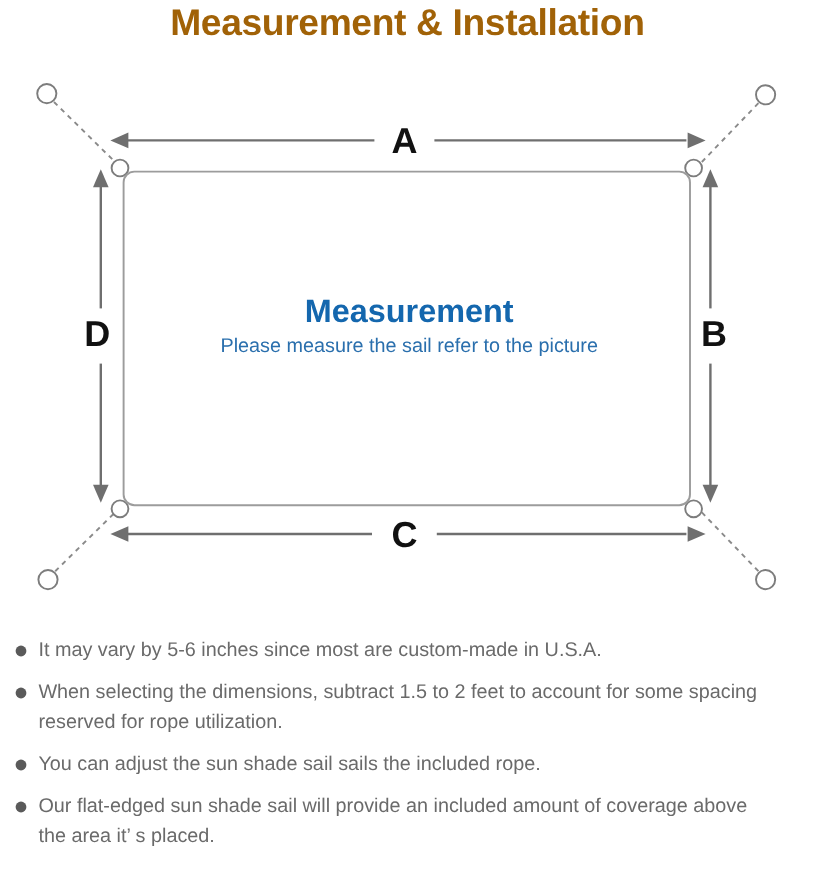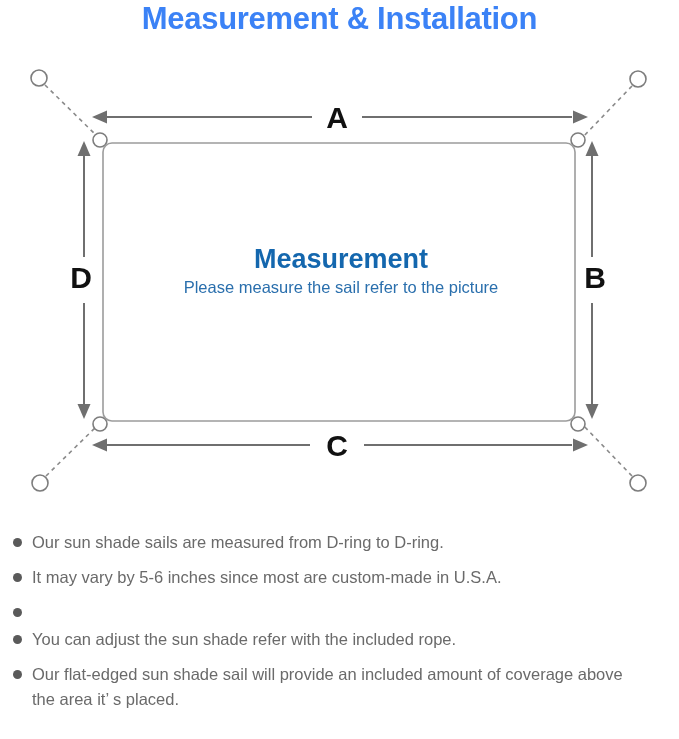--- a/index.html
+++ b/index.html
@@ -11,21 +11,21 @@
     overflow: hidden;
     font-family: "Liberation Sans", sans-serif;
   }
   .page-title {
     position: absolute;
     top: 1px; left: 0; right: 0;
     text-align: center;
     font-size: 31px;
     font-weight: bold;
     letter-spacing: -0.3px;
-    color: #3b82f6;
+    color: #a16207;
   }
   .diagram-svg {
     position: absolute;
     top: 55px; left: 0;
     width: 679px; height: 465px;
   }
   .diagram-svg text.dim-label {
     font-family: "Liberation Sans", sans-serif;
     font-size: 30px;
     font-weight: bold;
@@ -139,38 +139,35 @@
 
     <text class="center-heading" x="341" y="213">Measurement</text>
     <text class="center-subheading" x="341" y="238">Please measure the sail refer to the picture</text>
   </svg>
 
   <div class="notes">
     <ul>
       <li>
         <span class="bullet-dot"></span>
         <span class="note-text">
-          <span class="note-line">Our sun shade sails are measured from D-ring to D-ring.</span>
+          <span class="note-line">It may vary by 5-6 inches since most are custom-made in U.S.A.</span>
 
         </span>
       </li>
       <li>
         <span class="bullet-dot"></span>
         <span class="note-text">
-          <span class="note-line">It may vary by 5-6 inches since most are custom-made in U.S.A.</span>
-
+          <span class="note-line">When selecting the dimensions, subtract 1.5 to 2 feet to account for some spacing</span>
+          <span class="note-line">reserved for rope utilization.</span>
         </span>
       </li>
       <li>
         <span class="bullet-dot"></span>
-      </li>
-      <li>
-        <span class="bullet-dot"></span>
         <span class="note-text">
-          <span class="note-line">You can adjust the sun shade refer with the included rope.</span>
+          <span class="note-line">You can adjust the sun shade sail sails the included rope.</span>
 
         </span>
       </li>
       <li>
         <span class="bullet-dot"></span>
         <span class="note-text">
           <span class="note-line">Our flat-edged sun shade sail will provide an included amount of coverage above</span>
           <span class="note-line">the area it’ s placed.</span>
         </span>
       </li>

